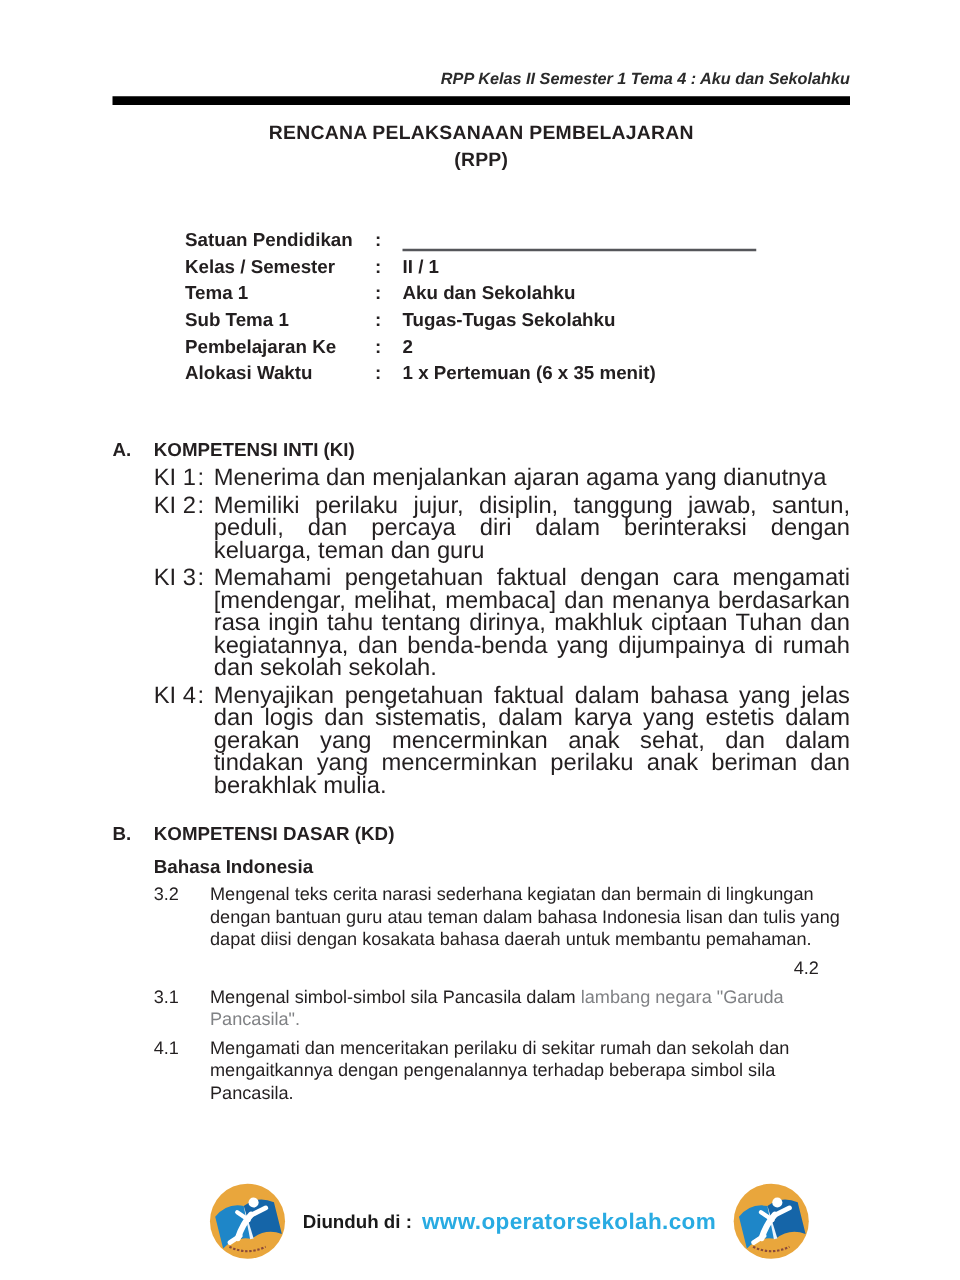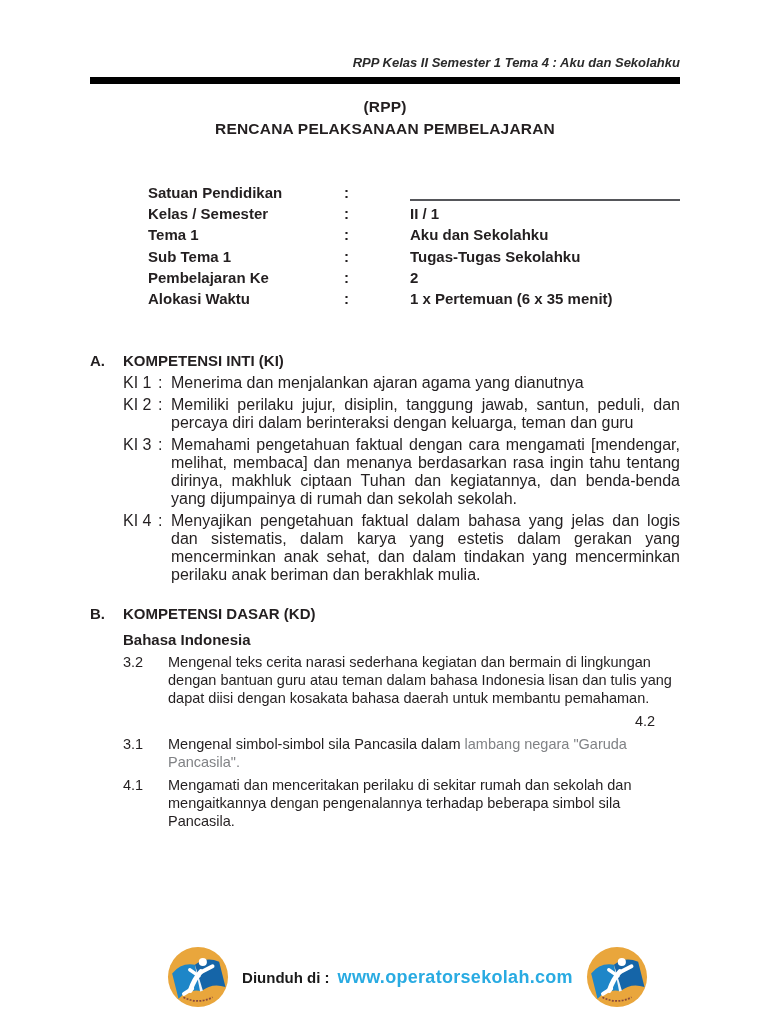--- a/index.html
+++ b/index.html
@@ -39,21 +39,21 @@
     letter-spacing: 0.2px;
   }
 
   
   .info-table {
     margin-top: 42px;
     margin-left: 58px;
     font-weight: bold;
     font-size: 15px;
   }
-  .info-row { display: flex; line-height: 21.2px; align-items: flex-end; gap: 44px; }
+  .info-row { display: flex; line-height: 21.2px; align-items: flex-end; }
   .info-label { width: 152px; flex: none; }
   .info-colon { width: 22px; flex: none; }
   .info-blank {
     display: inline-block;
     width: 283px;
     height: 16px;
     border-bottom: 2px solid #55565a;
     margin-bottom: 2px;
   }
 
@@ -62,21 +62,21 @@
   .section-b { margin-top: 20px; }
   .section-heading {
     display: flex;
     font-weight: bold;
     font-size: 15px;
     line-height: 20px;
     margin-bottom: 3px;
   }
   .section-letter { width: 33px; flex: none; }
 
-  .ki-item { display: flex; margin-bottom: 4px; font-size: 16px; line-height: 18px; }
+  .ki-item { display: flex; margin-bottom: 4px; font-size: 19px; line-height: 18px; }
   .ki-indent { width: 33px; flex: none; }
   .ki-label { width: 35px; flex: none; }
   .ki-colon { width: 13px; flex: none; }
   .ki-text { flex: 1; text-align: justify; }
 
   .sub-heading {
     margin-left: 33px;
     margin-top: 6px;
     margin-bottom: 3px;
     font-weight: bold;
@@ -115,22 +115,22 @@
 </head>
 <body>
 
 <div class="page">
 
   <div class="doc-header">
     <div class="doc-header-text">RPP Kelas II Semester 1 Tema 4 : Aku dan Sekolahku</div>
   </div>
 
   <div class="title-block">
+    <div>RENCANA PELAKSANAAN PEMBELAJARAN</div>
     <div>(RPP)</div>
-    <div>RENCANA PELAKSANAAN PEMBELAJARAN</div>
   </div>
 
   <div class="info-table">
     <div class="info-row">
       <span class="info-label">Satuan Pendidikan</span>
       <span class="info-colon">:</span>
       <span class="info-blank"></span>
     </div>
     <div class="info-row">
       <span class="info-label">Kelas / Semester</span>

